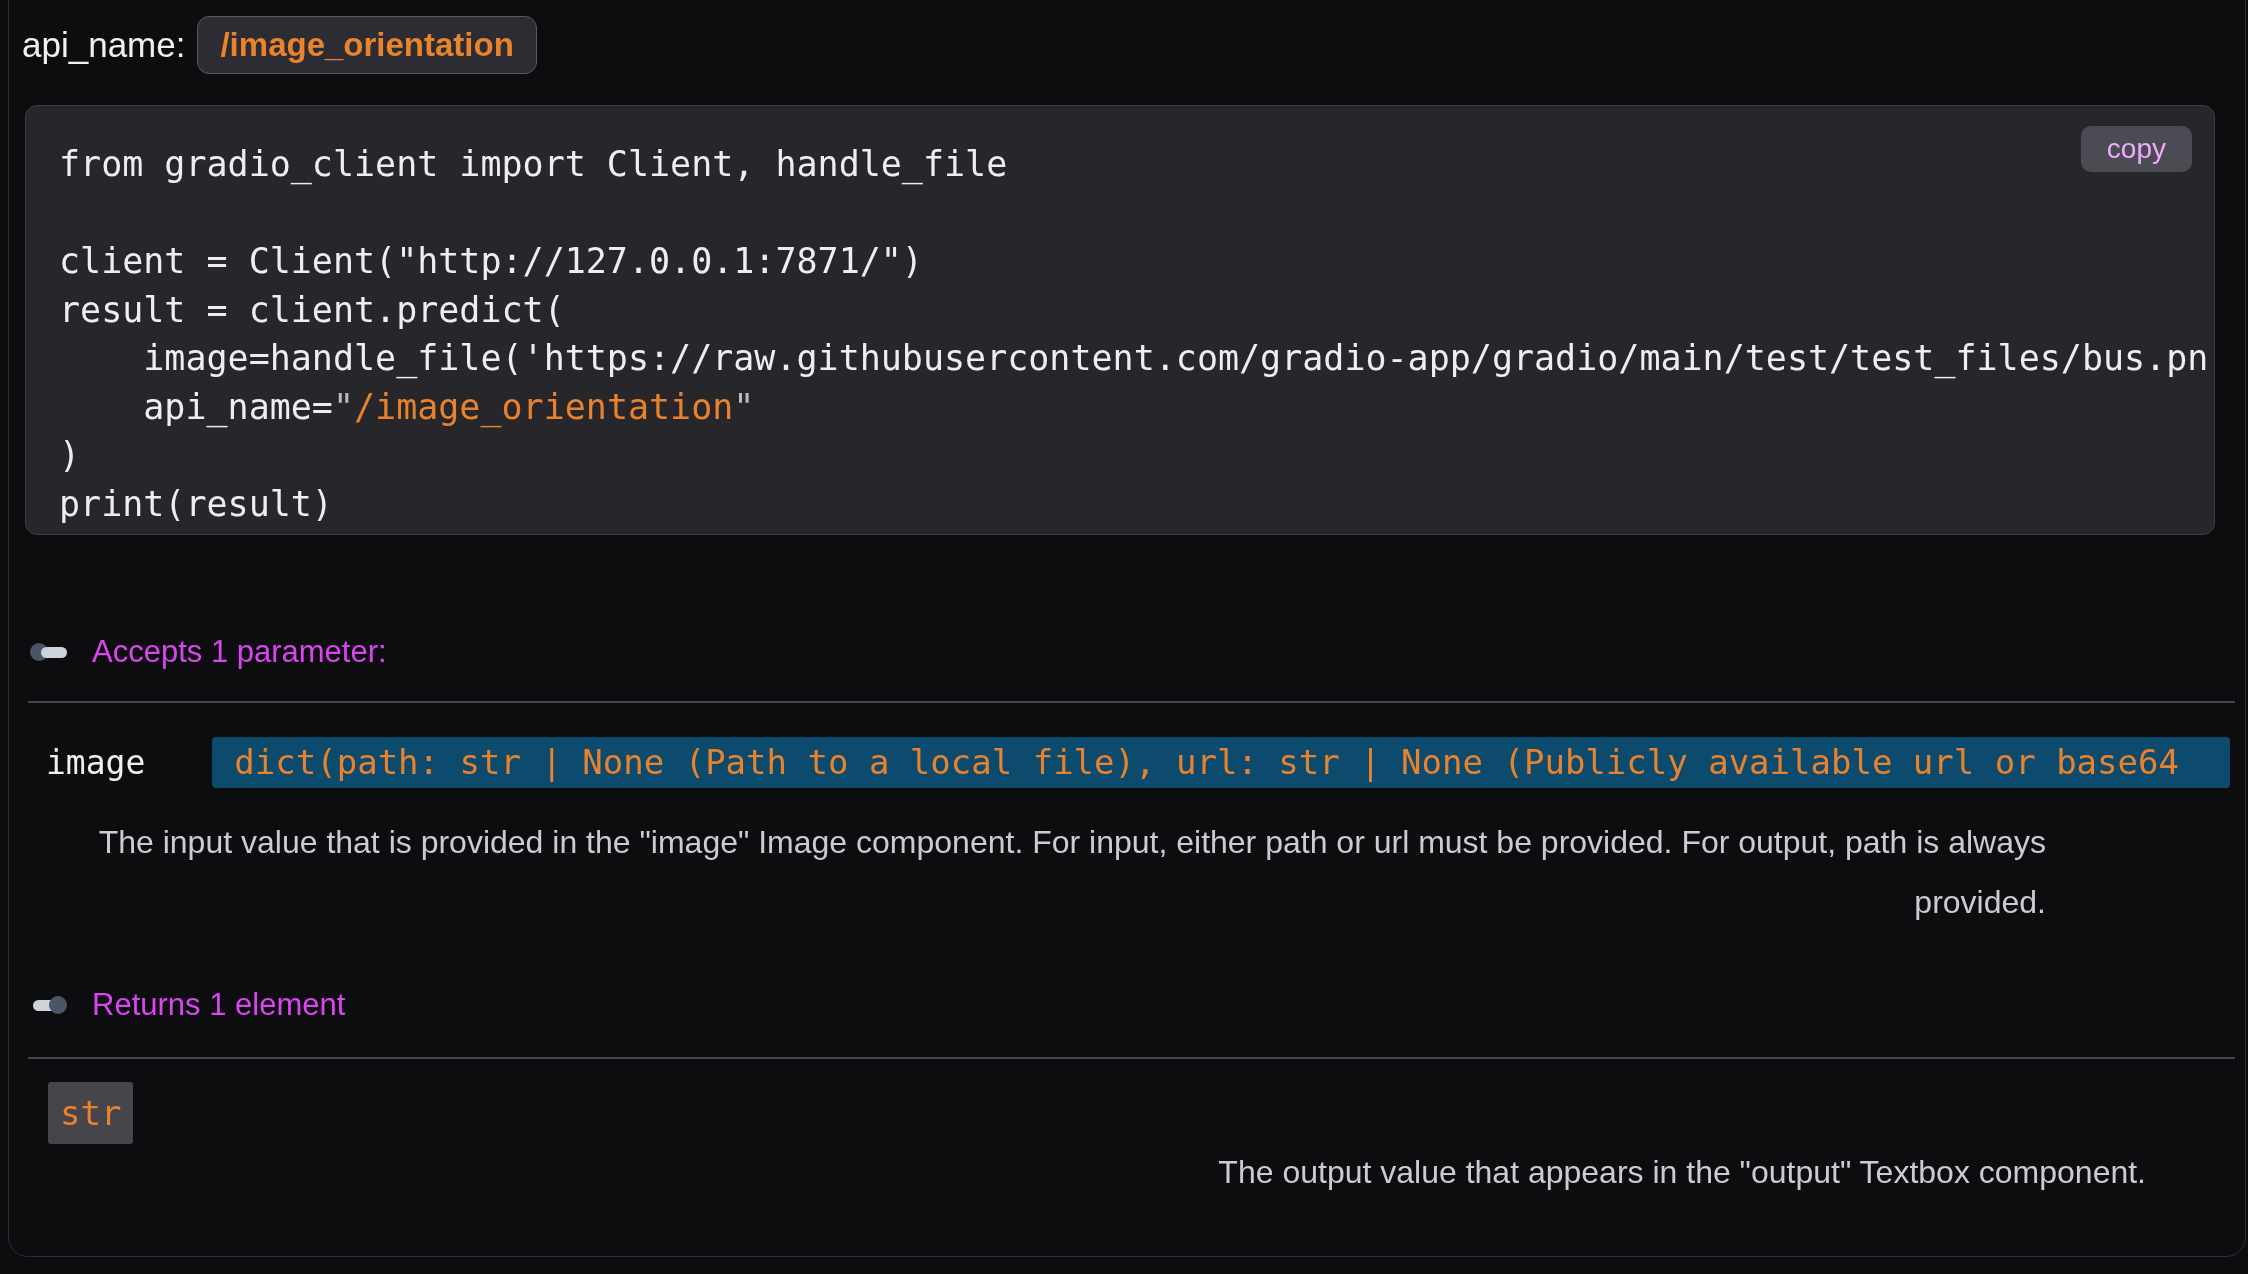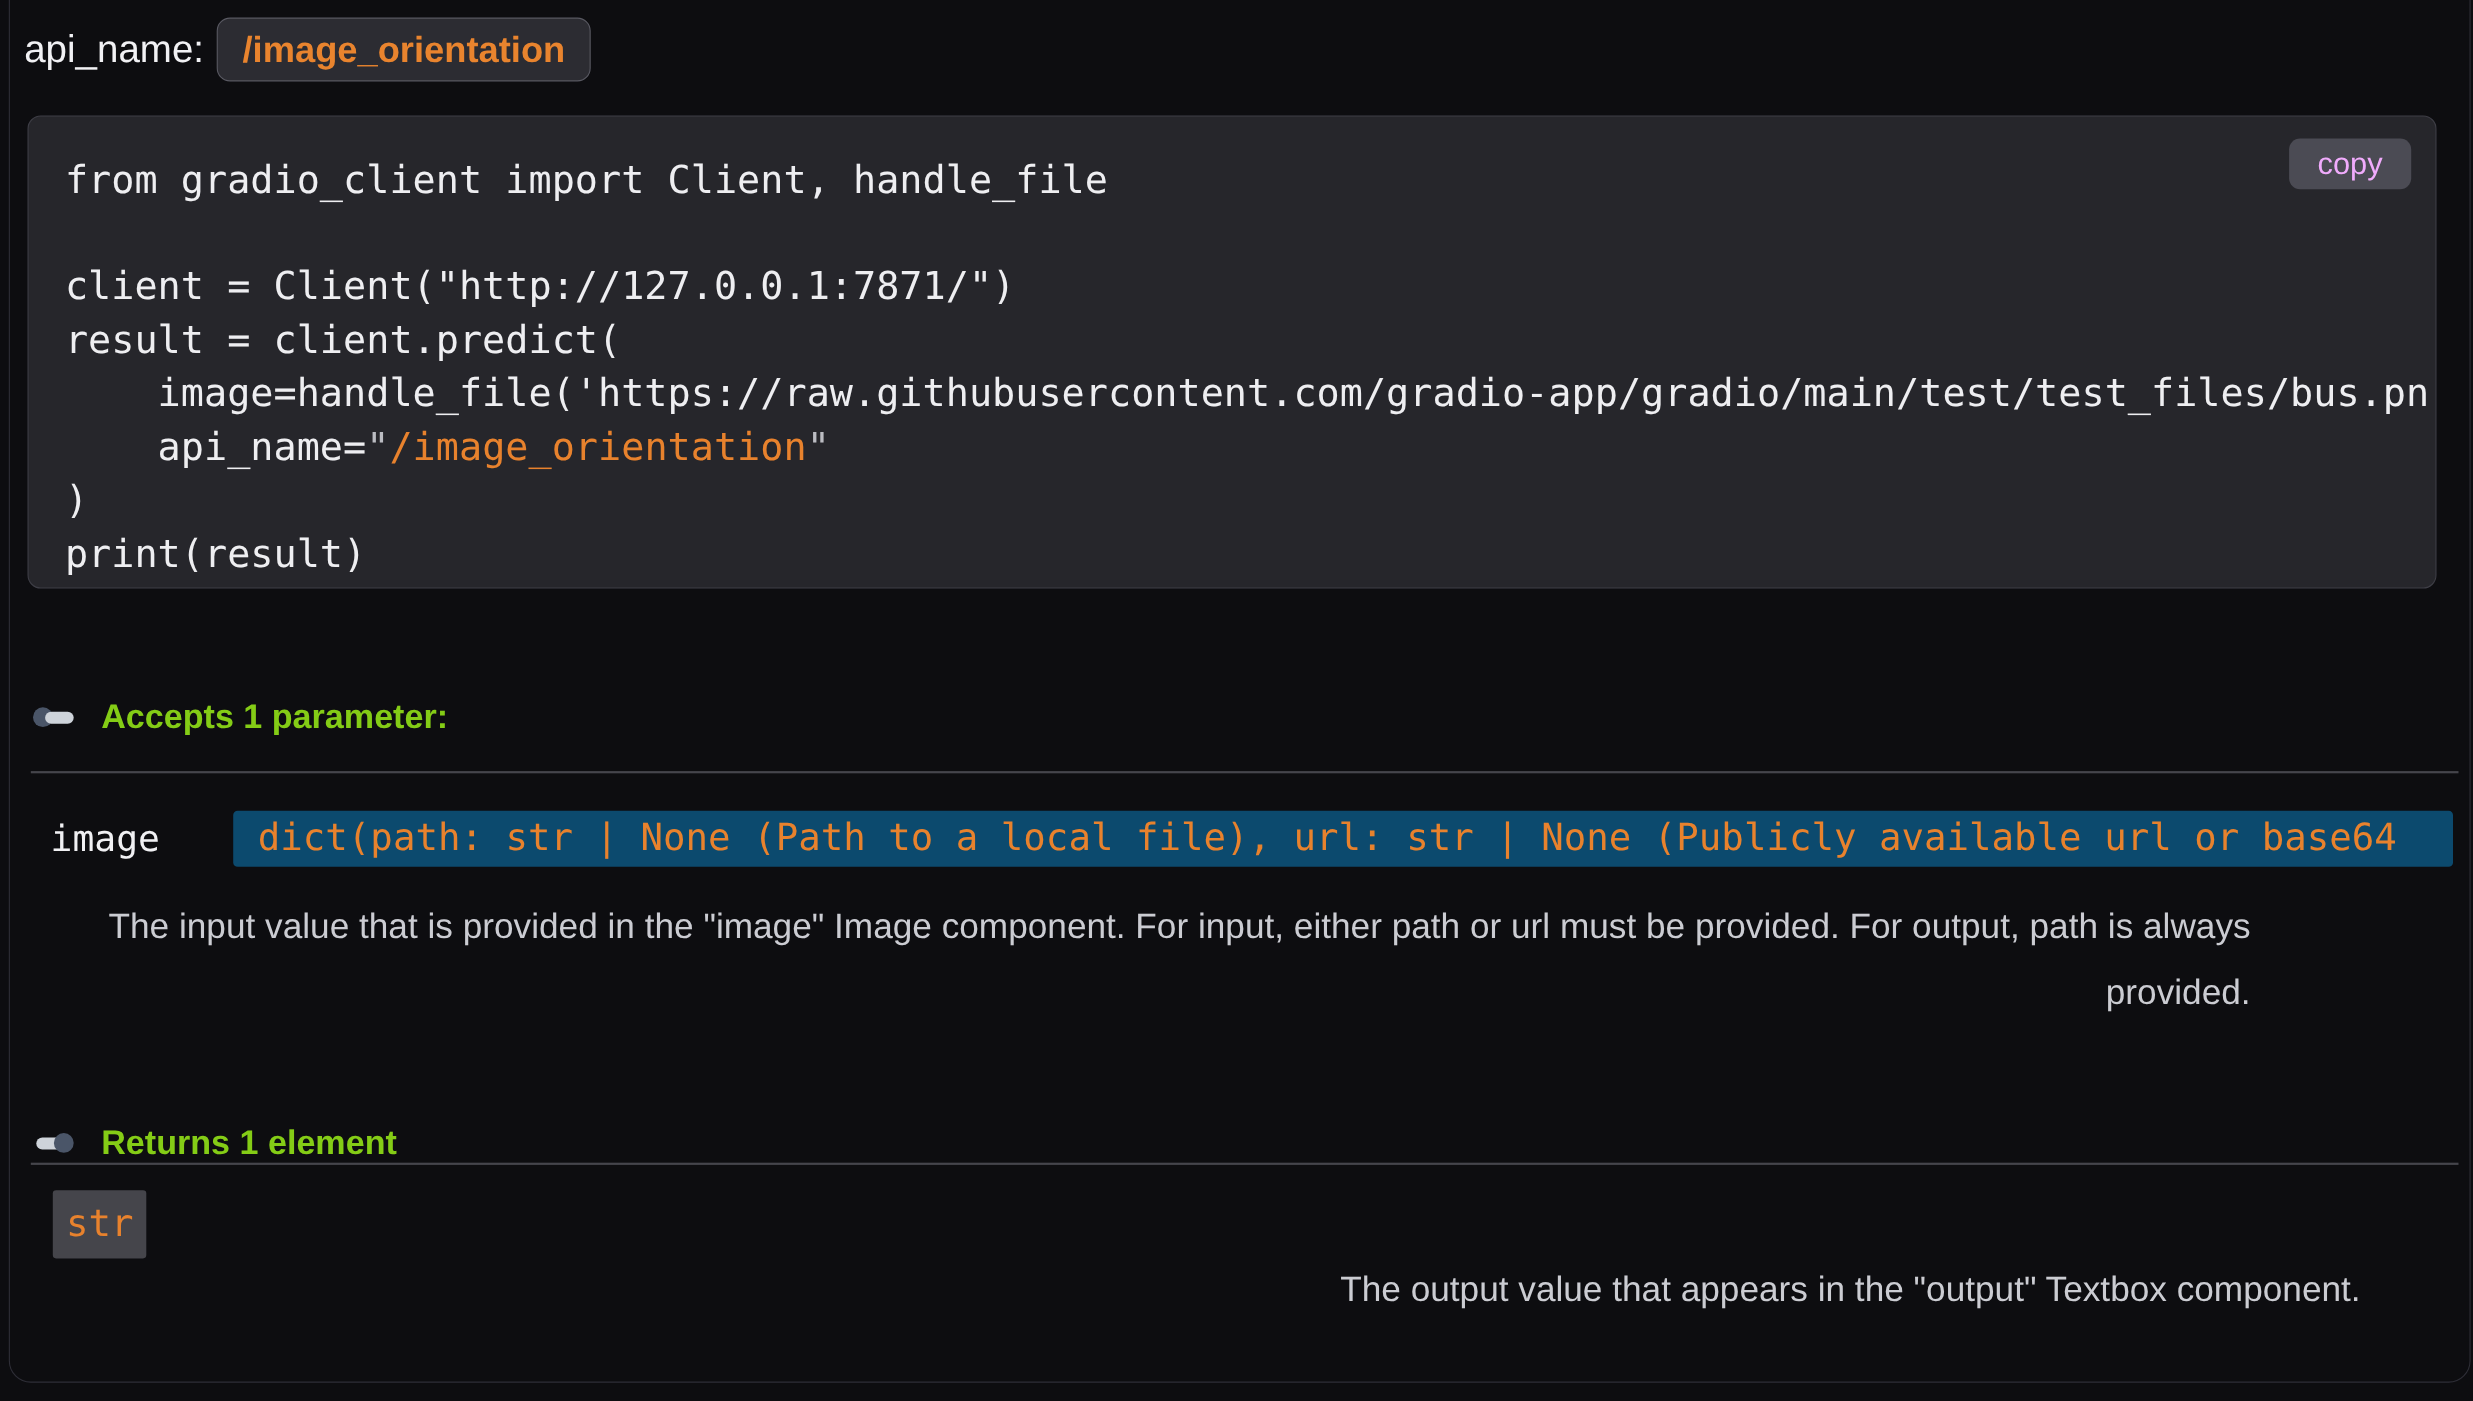--- a/index.html
+++ b/index.html
@@ -47,21 +47,21 @@
     position:absolute;top:20px;right:22px;
     background:#4b4b54;color:#f0abfc;border:none;border-radius:10px;
     font-family:"Liberation Sans", sans-serif;font-size:28px;
     padding:7px 26px;cursor:pointer;z-index:2;
   }
   
   .heading{
     position:absolute;left:30px;height:40px;
     display:flex;align-items:center;gap:22px;
   }
-  .heading .h-text{font-size:31px;font-weight:bold;color:#84cc16;}
+  .heading .h-text{font-size:31px;font-weight:normal;color:#d946ef;}
   .pill-icon{position:relative;width:40px;height:18px;flex:0 0 auto;}
   .pill-icon .bar{position:absolute;top:4px;height:11px;width:26px;border-radius:6px;background:#ced3da;}
   .pill-icon .knob{position:absolute;top:0;width:18px;height:18px;border-radius:50%;background:#4a5568;}
   .pill-icon.accepts .knob{left:0;}
   .pill-icon.accepts .bar{left:11px;}
   .pill-icon.returns .bar{left:3px;}
   .pill-icon.returns .knob{right:3px;}
   .divider{
     position:absolute;left:28px;width:2207px;height:2px;background:#45454c;
   }
@@ -118,21 +118,21 @@
 
 <div class="divider" style="top:701px;"></div>
 
 <div class="param-row">
   <span class="param-name">image</span>
   <span class="param-type">dict(path: str | None (Path to a local file), url: str | None (Publicly available url or base64</span>
 </div>
 
 <div class="desc desc-1">The input value that is provided in the "image" Image component. For input, either path or url must be provided. For output, path is always provided.</div>
 
-<div class="heading" style="top:1019px;">
+<div class="heading" style="top:985px;">
   <span class="pill-icon returns">
       <span class="bar"></span>
       <span class="knob"></span>
     </span>
   <span class="h-text">Returns 1 element</span>
 </div>
 
 <div class="divider" style="top:1057px;"></div>
 
 <span class="str-badge">str</span>

